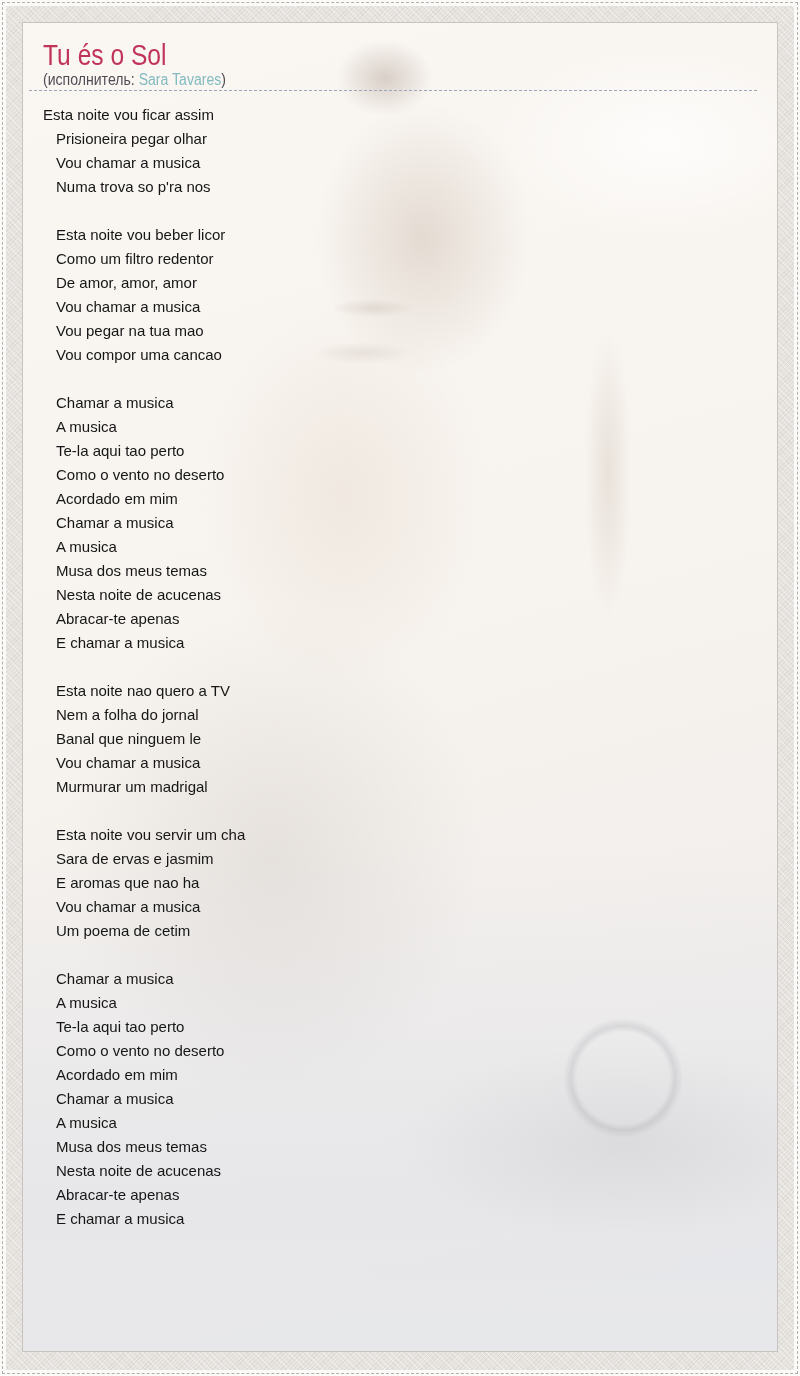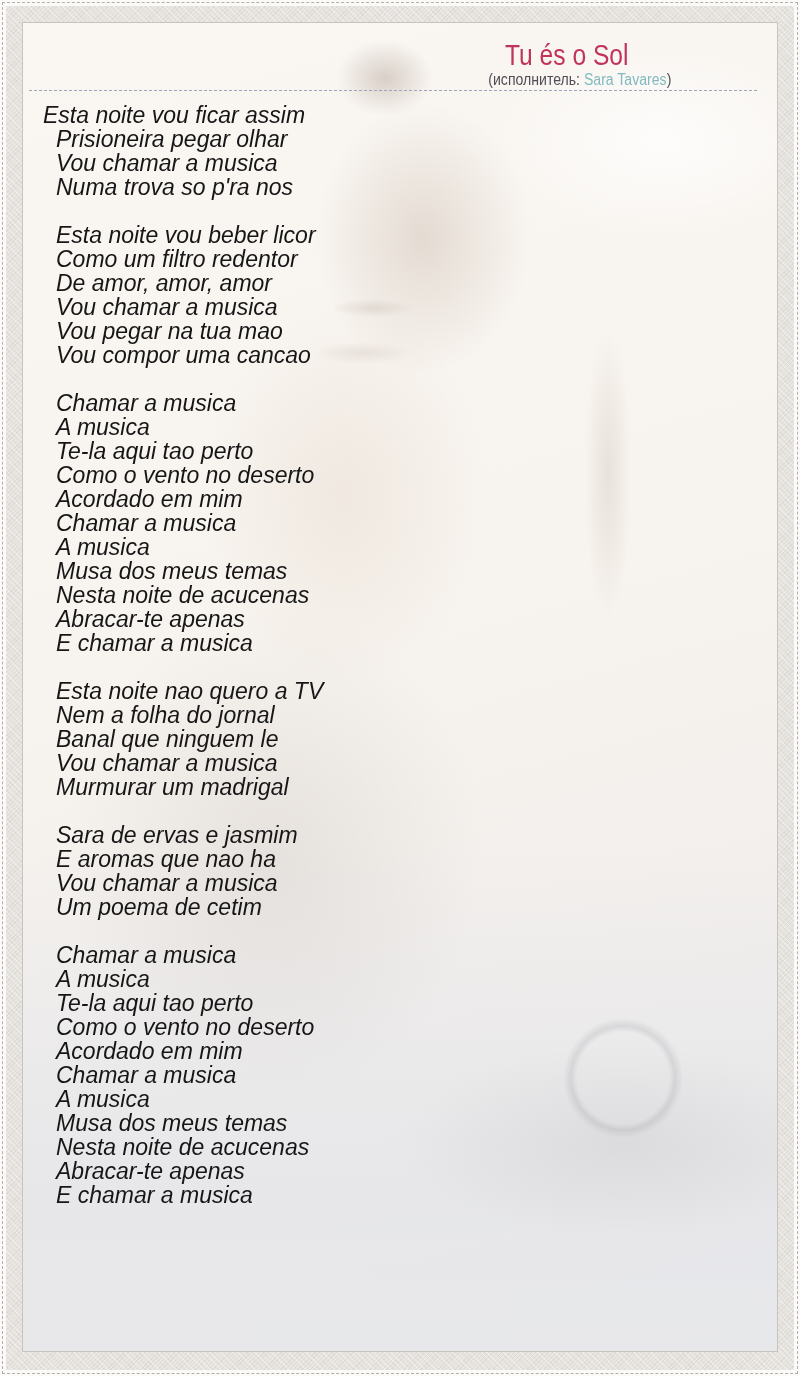--- a/index.html
+++ b/index.html
@@ -62,21 +62,20 @@
   }
   .card-inner {
     position: relative;
     z-index: 3;
   }
   
   .song-header {
     margin: 16px 20px 0 6px;
     padding: 0 0 0 14px;
     border-bottom: 1px dashed var(--divider, #9aa5b8);
-    text-align: right;
   }
   .page-title {
     margin: 0;
     font-size: 30px;
     font-weight: 400;
     line-height: 32px;
     color: var(--title-color, #c1345a);
     transform: scaleX(0.82);
     transform-origin: 0 50%;
     white-space: nowrap;
@@ -91,24 +90,23 @@
     padding-bottom: 1px;
   }
   .artist-link {
     color: var(--link-color, #82bac0);
     text-decoration: none;
     cursor: pointer;
   }
   
   .lyrics {
     margin: 12px 20px 26px 20px;
-    font-size: 23px;
+    font-size: 15px;
     line-height: 24px;
     color: var(--lyrics-color, #161616);
-    font-style: italic;
   }
   .stanza { margin: 0 0 24px 0; }
   .stanza:last-child { margin-bottom: 0; }
   .lyric-line { padding-left: 13px; white-space: nowrap; }
   .lyric-line.first { padding-left: 0; }
 </style>
 </head>
 <body style="--title-color: #c1345a; --link-color: #82bac0; --subtitle-color: #4f4c55; --lyrics-color: #161616; --divider: #9aa5b8; --outer-bg: #e7e4e0; --card-bg: #f9f6f2;">
 
 <div class="bg-texture"></div>
@@ -150,20 +148,21 @@
           <div class="lyric-line">E chamar a musica</div>
         </div>
         <div class="stanza">
           <div class="lyric-line">Esta noite nao quero a TV</div>
           <div class="lyric-line">Nem a folha do jornal</div>
           <div class="lyric-line">Banal que ninguem le</div>
           <div class="lyric-line">Vou chamar a musica</div>
           <div class="lyric-line">Murmurar um madrigal</div>
         </div>
         <div class="stanza">
+          <div class="lyric-line">Esta noite vou servir um cha</div>
           <div class="lyric-line">Sara de ervas e jasmim</div>
           <div class="lyric-line">E aromas que nao ha</div>
           <div class="lyric-line">Vou chamar a musica</div>
           <div class="lyric-line">Um poema de cetim</div>
         </div>
         <div class="stanza">
           <div class="lyric-line">Chamar a musica</div>
           <div class="lyric-line">A musica</div>
           <div class="lyric-line">Te-la aqui tao perto</div>
           <div class="lyric-line">Como o vento no deserto</div>

